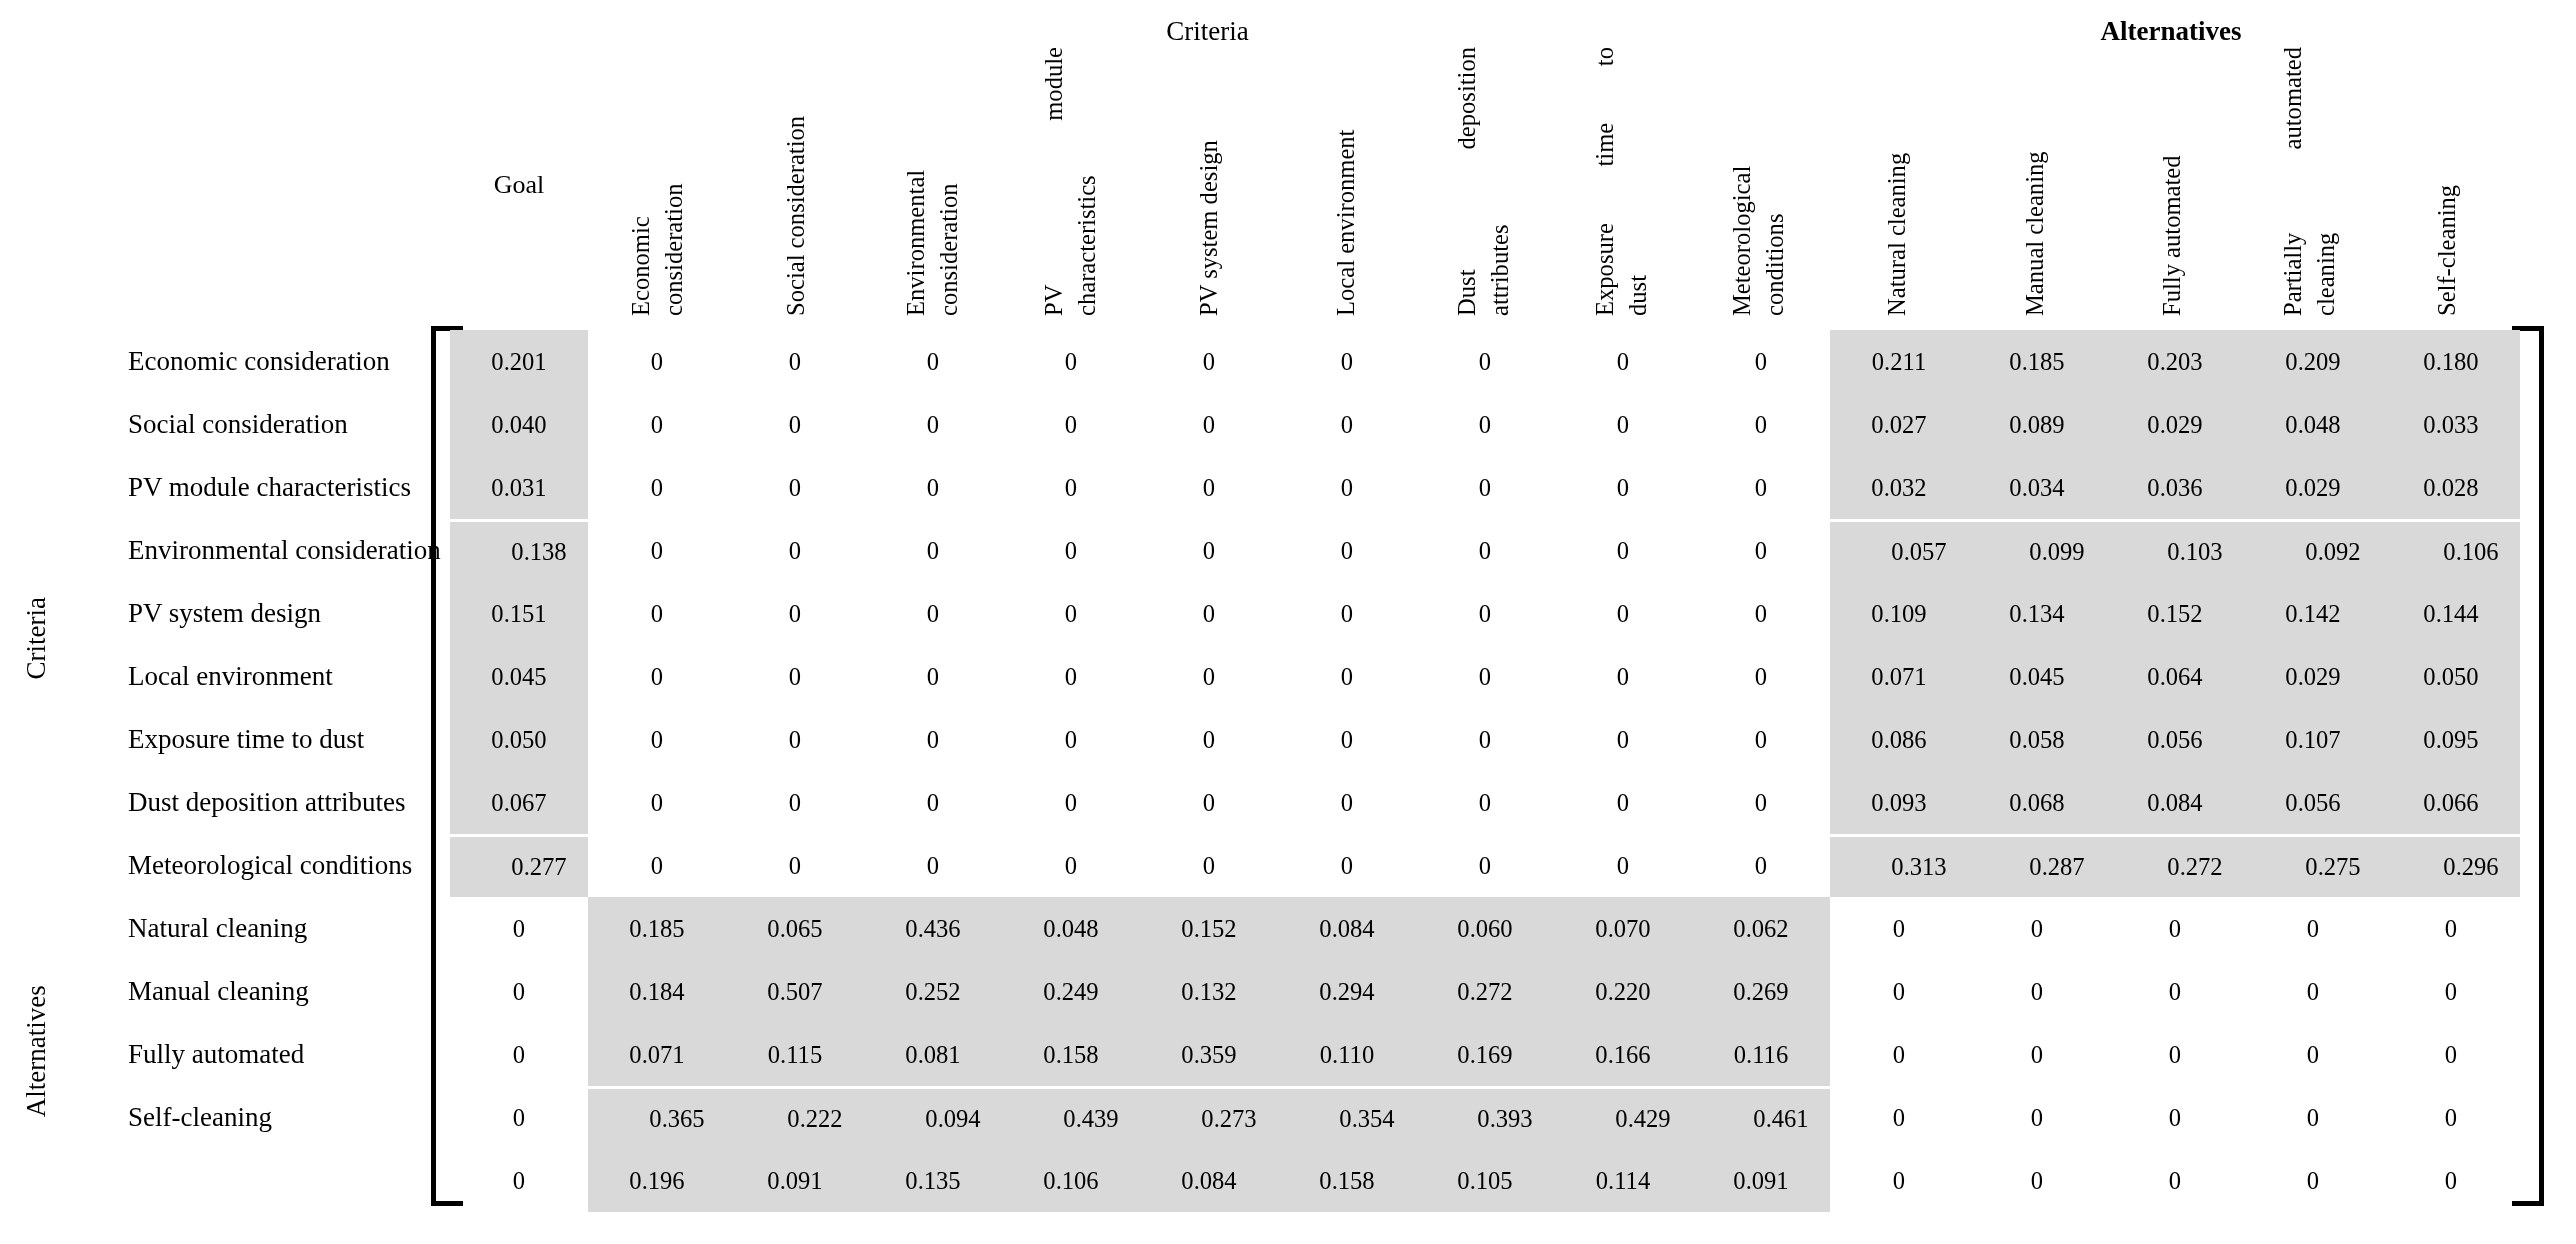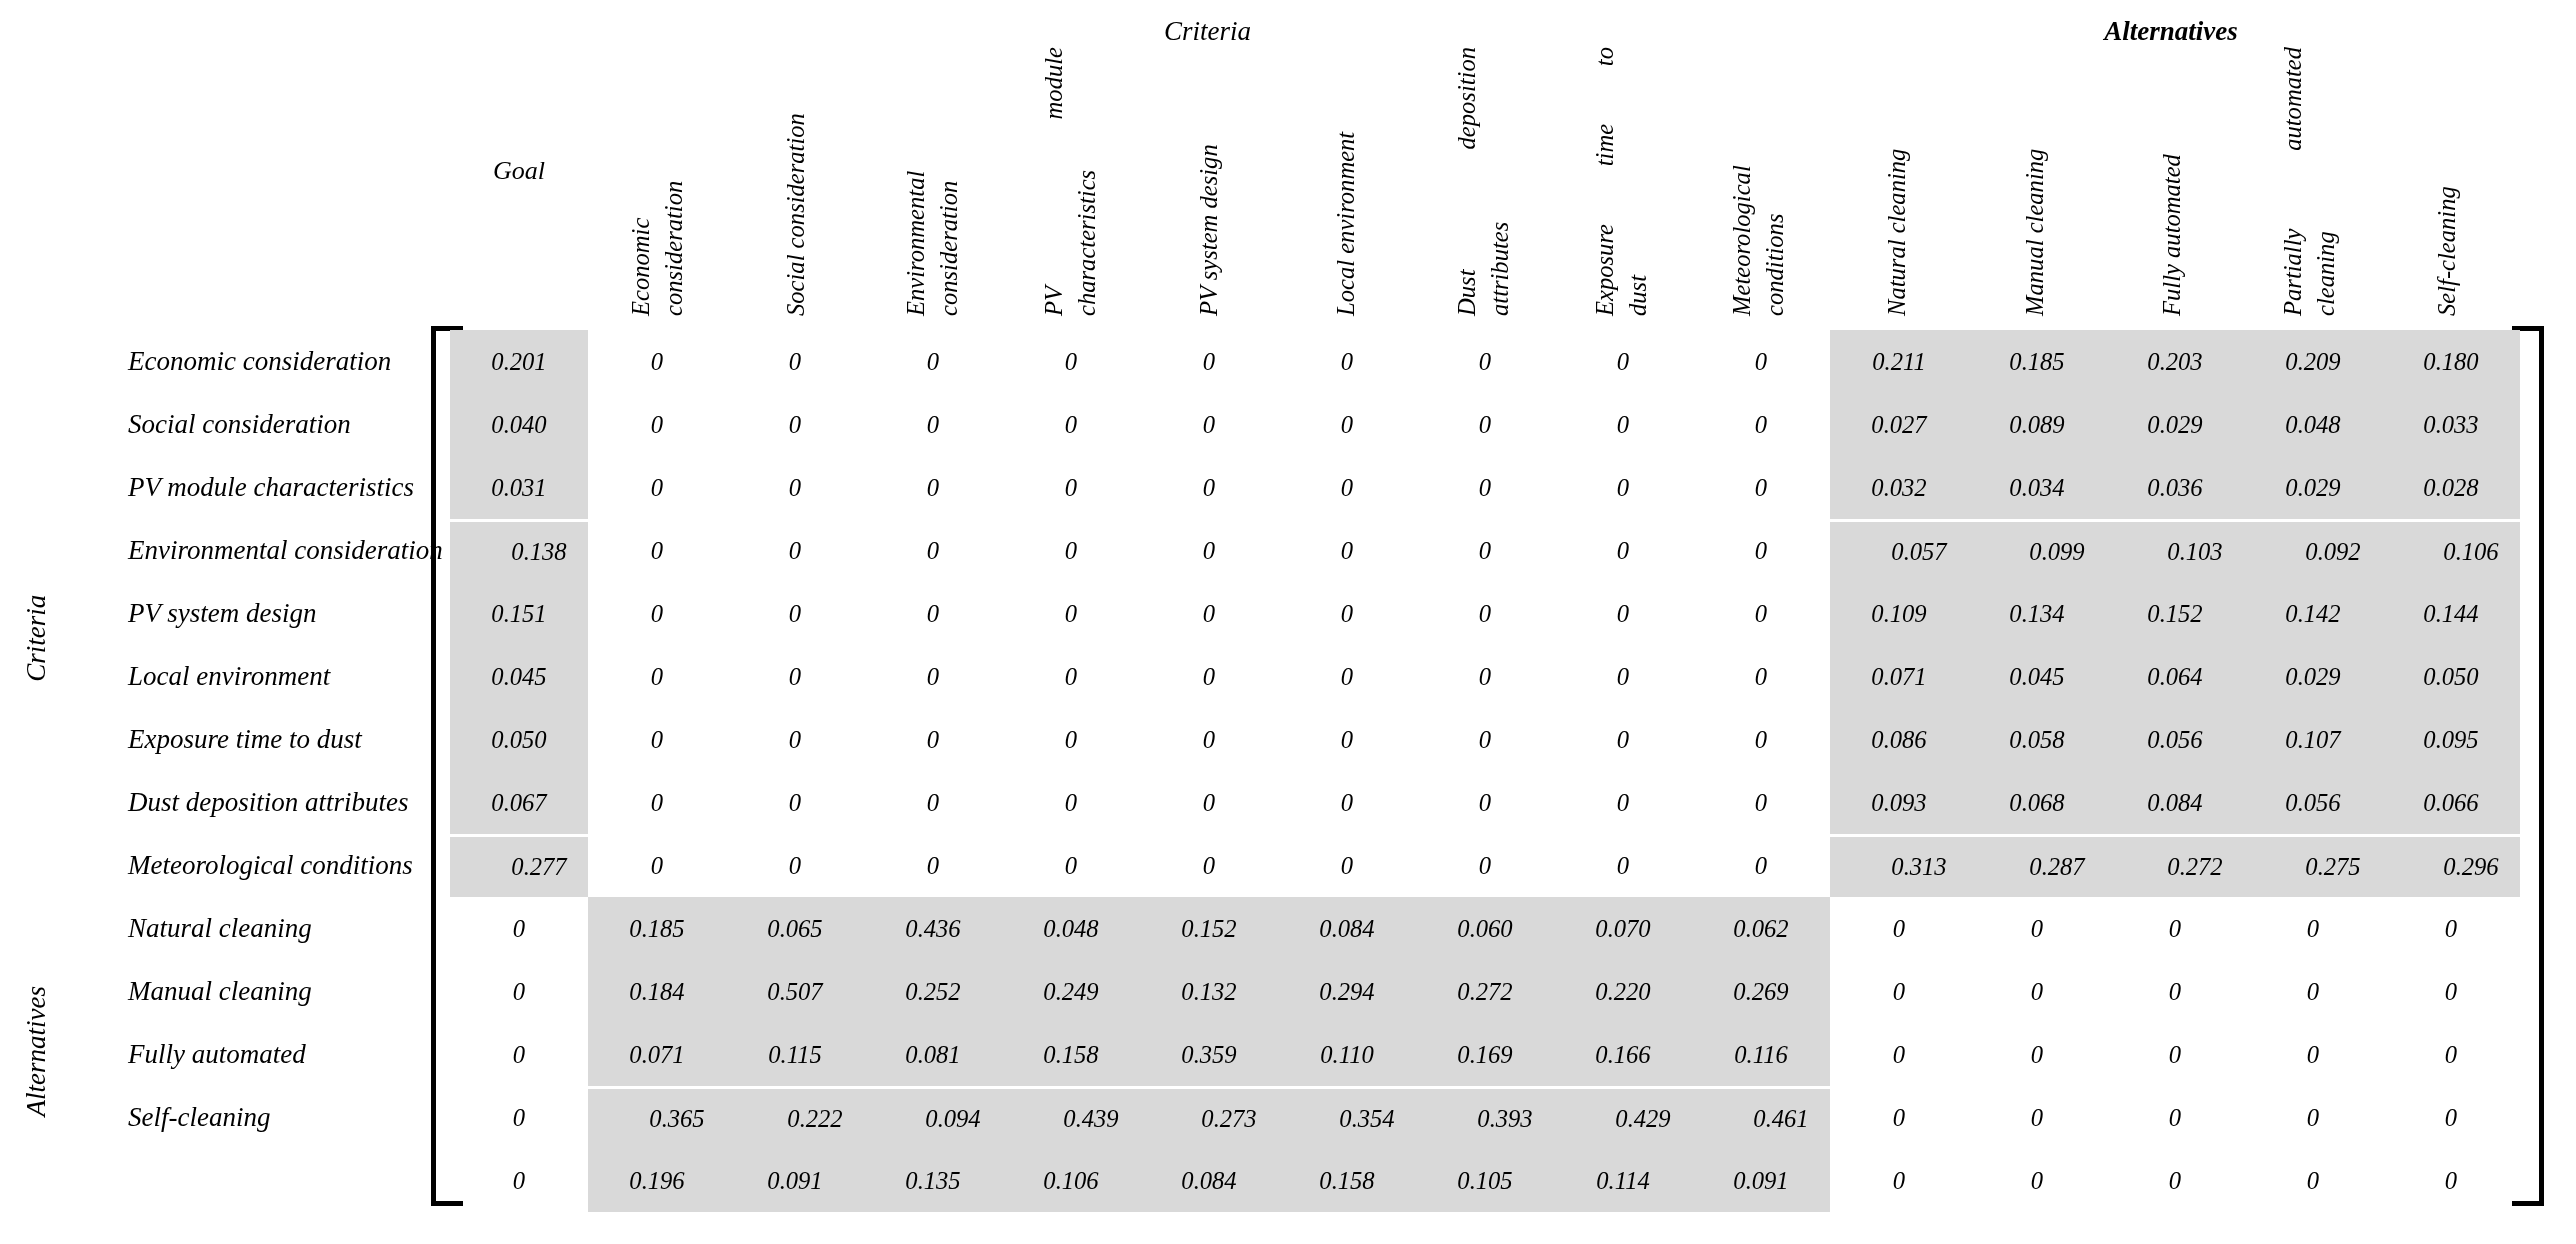--- a/index.html
+++ b/index.html
@@ -3,32 +3,31 @@
 <meta charset="utf-8">
 <style>
   html,body{margin:0;padding:0;background:#ffffff;}
   #page{
     position:relative;
     width:2576px;height:1245px;
     background:#ffffff;
     font-family:"Liberation Serif","DejaVu Serif",serif;
     color:#000;
     overflow:hidden;
-    font-style:italic;
   }
   
   .group-title{
     position:absolute;top:13px;height:37px;
     text-align:center;font-size:27px;line-height:37px;
   }
   #criteria-title{left:588px;width:1239px;font-weight:400;}
   #alternatives-title{left:1827px;width:688px;font-weight:700;}
   
   #goal-header{
-    position:absolute;left:450px;top:146px;width:138px;height:49px;
+    position:absolute;left:450px;top:160px;width:138px;height:49px;
     display:flex;align-items:center;justify-content:center;
     font-size:26px;
   }
   
   .col-header{
     position:absolute;top:47px;width:138px;height:269px;
   }
   .col-header .rot{
     position:absolute;left:0;top:0;
     width:269px;height:138px;

